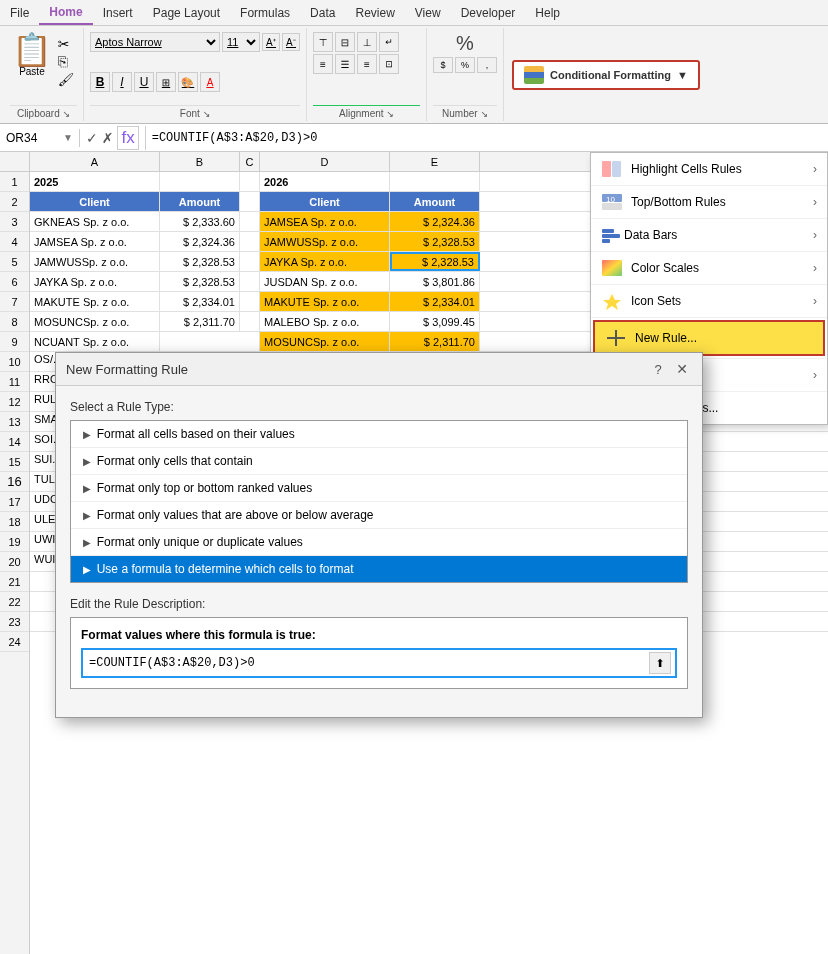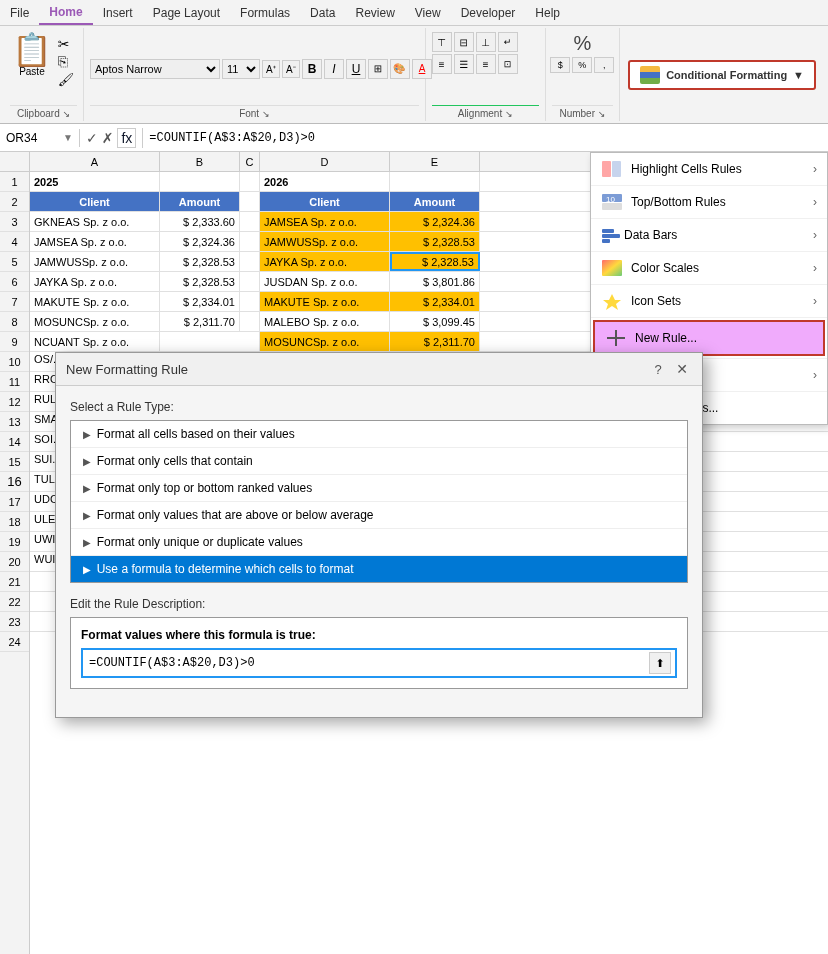--- a/index.html
+++ b/index.html
@@ -34,21 +34,21 @@
       <div style="display:flex; flex-direction:column; gap:2px; padding-top:4px;">
         <div style="font-size:14px; cursor:pointer;">✂</div>
         <div style="font-size:13px; cursor:pointer;">⎘</div>
         <div style="font-size:13px; cursor:pointer;">🖌</div>
       </div>
     </div>
     <div style="font-size:10px; color:#555; text-align:center; border-top:1px solid #ddd; padding-top:2px;">Clipboard <span style="font-size:9px;">↘</span></div>
   </div>
 
   <div style="display:flex; flex-direction:column; padding:2px 6px; border-right:1px solid #ddd; min-width:200px;">
-    <div style="flex:1; display:flex; flex-direction:row; gap:2px; padding-top:2px;">
+    <div style="flex:1; display:flex; flex-direction:column; gap:20px; padding-top:2px;text-decoration:underline;">
       <div style="display:flex; gap:2px; align-items:center;">
         <select style="font-size:11px; height:20px; width:130px; border:1px solid #ccc;">
           <option>Aptos Narrow</option>
         </select>
         <select style="font-size:11px; height:20px; width:38px; border:1px solid #ccc;">
           <option>11</option>
         </select>
         <button style="width:18px; height:18px; border:1px solid #ccc; background:#f0f0f0; font-size:10px; cursor:pointer;">A⁺</button>
         <button style="width:18px; height:18px; border:1px solid #ccc; background:#f0f0f0; font-size:10px; cursor:pointer;">A⁻</button>
       </div>
@@ -104,21 +104,21 @@
 </div>
 
 <div style="display:flex; align-items:center; border-bottom:1px solid #ccc; height:28px; background:#fff;">
   <div style="width:80px; border-right:1px solid #ccc; padding:2px 6px; font-size:12px; display:flex; align-items:center; justify-content:space-between;">
     <span>OR34</span>
     <span style="font-size:10px; color:#777;">▼</span>
   </div>
   <div style="display:flex; align-items:center; gap:4px; padding:0 6px; border-right:1px solid #ccc;">
     <span style="color:#555; font-size:14px; cursor:pointer;">✓</span>
     <span style="color:#555; font-size:14px; cursor:pointer;">✗</span>
-    <span style="font-size:14px; cursor:pointer; border:1px solid #ccc; padding:1px 3px; color:#0f172a;">fx</span>
+    <span style="font-size:17px; cursor:pointer; border:1px solid #ccc; padding:1px 3px; color:#8b5cf6;">fx</span>
   </div>
   <input type="text" value="=COUNTIF(A$3:A$20,D3)&gt;0" style="flex: 1 1 0%; padding: 2px 6px; font-size: 12px; border: none; outline: none; font-family: &quot;Courier New&quot;, monospace;">
 </div>
 
 <div style="position:relative; height:calc(954px - 26px - 98px - 28px); display:flex; flex-direction:column; overflow:hidden;">
 
   <div style="display:flex; height:20px; background:#f3f3f3; border-bottom:1px solid #ccc; flex-shrink:0;">
     <div style="width:30px; border-right:1px solid #ccc; background:#f3f3f3;"></div>
     <div style="width:130px; display:flex; align-items:center; justify-content:center; border-right:1px solid #ccc; font-size:11px;">A</div>
     <div style="width:80px; display:flex; align-items:center; justify-content:center; border-right:1px solid #ccc; font-size:11px;">B</div>
@@ -388,21 +388,21 @@
     <div style="display:flex; align-items:center; padding:7px 10px; cursor:pointer; font-size:12px; justify-content:space-between; border-bottom:1px solid #f0f0f0;">
       <div style="display:flex; align-items:center; gap:8px;">
         <svg width="22" height="18">
           <polygon points="11,2 14,8 20,8 15,12 17,18 11,14 5,18 7,12 2,8 8,8" fill="#ffd93d"></polygon>
         </svg>
         <span>Icon Sets</span>
       </div>
       <span style="color:#666;">›</span>
     </div>
 
-    <div style="display:flex; align-items:center; padding:7px 10px; cursor:pointer; font-size:12px; border:2px solid #c0392b; background:#f0abfc; margin:2px;">
+    <div style="display:flex; align-items:center; padding:7px 10px; cursor:pointer; font-size:12px; border:2px solid #c0392b; background:#fde047; margin:2px;">
       <div style="display:flex; align-items:center; gap:8px;">
         <svg width="22" height="18">
             <rect x="2" y="8" width="18" height="2" fill="#555"></rect>
             <rect x="10" y="1" width="2" height="16" fill="#555"></rect>
           </svg>
         <span>New Rule...</span>
       </div>
     </div>
 
     <div style="display:flex; align-items:center; padding:7px 10px; cursor:pointer; font-size:12px; justify-content:space-between; border-top:1px solid #f0f0f0;">

